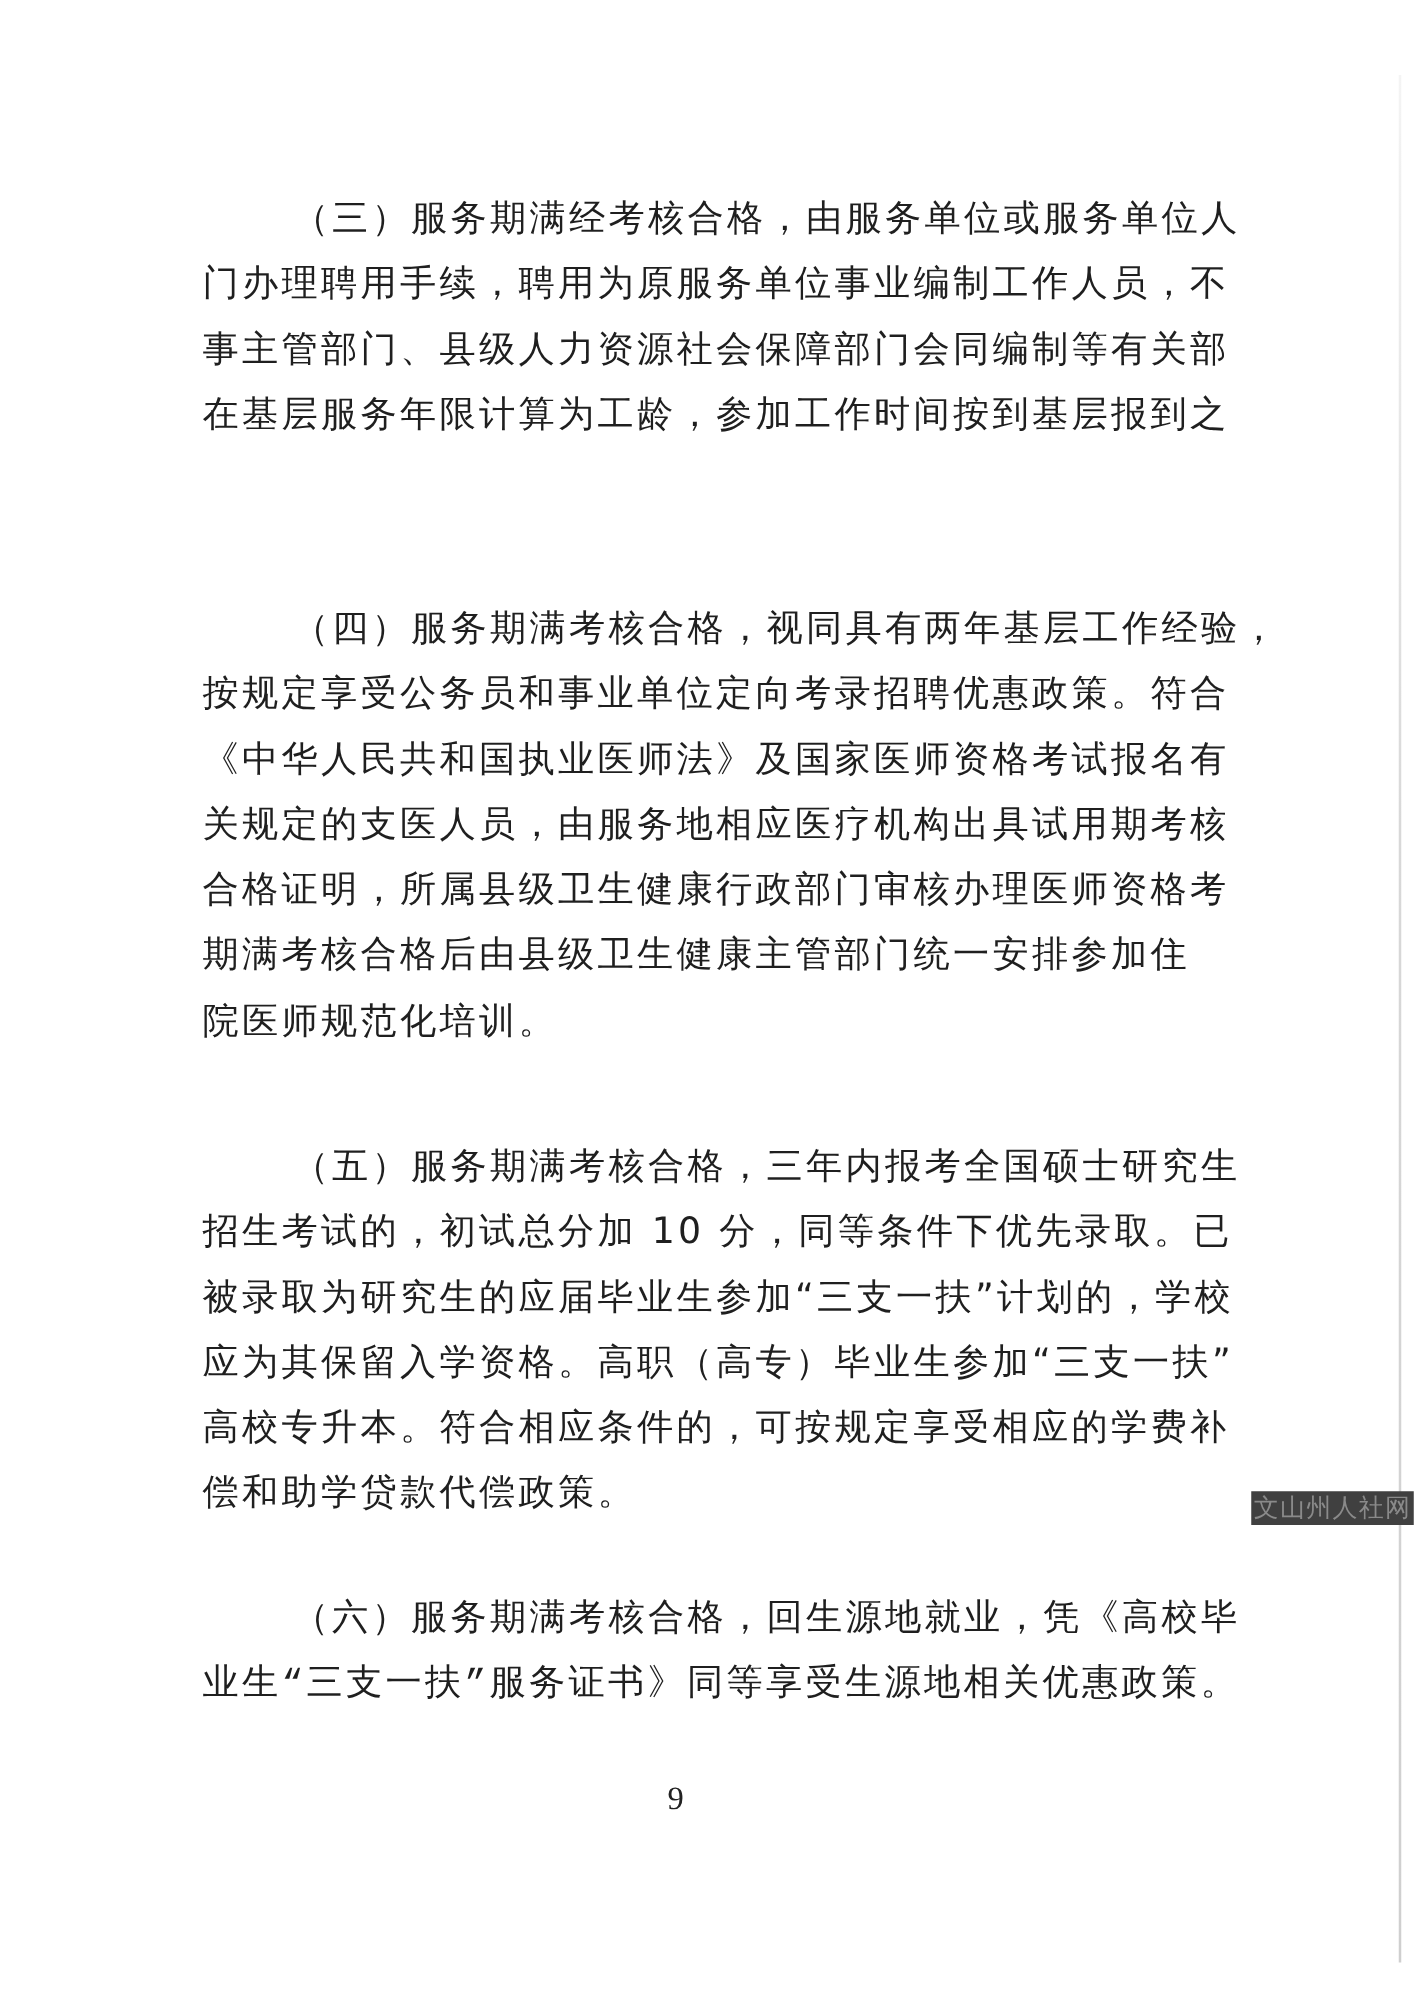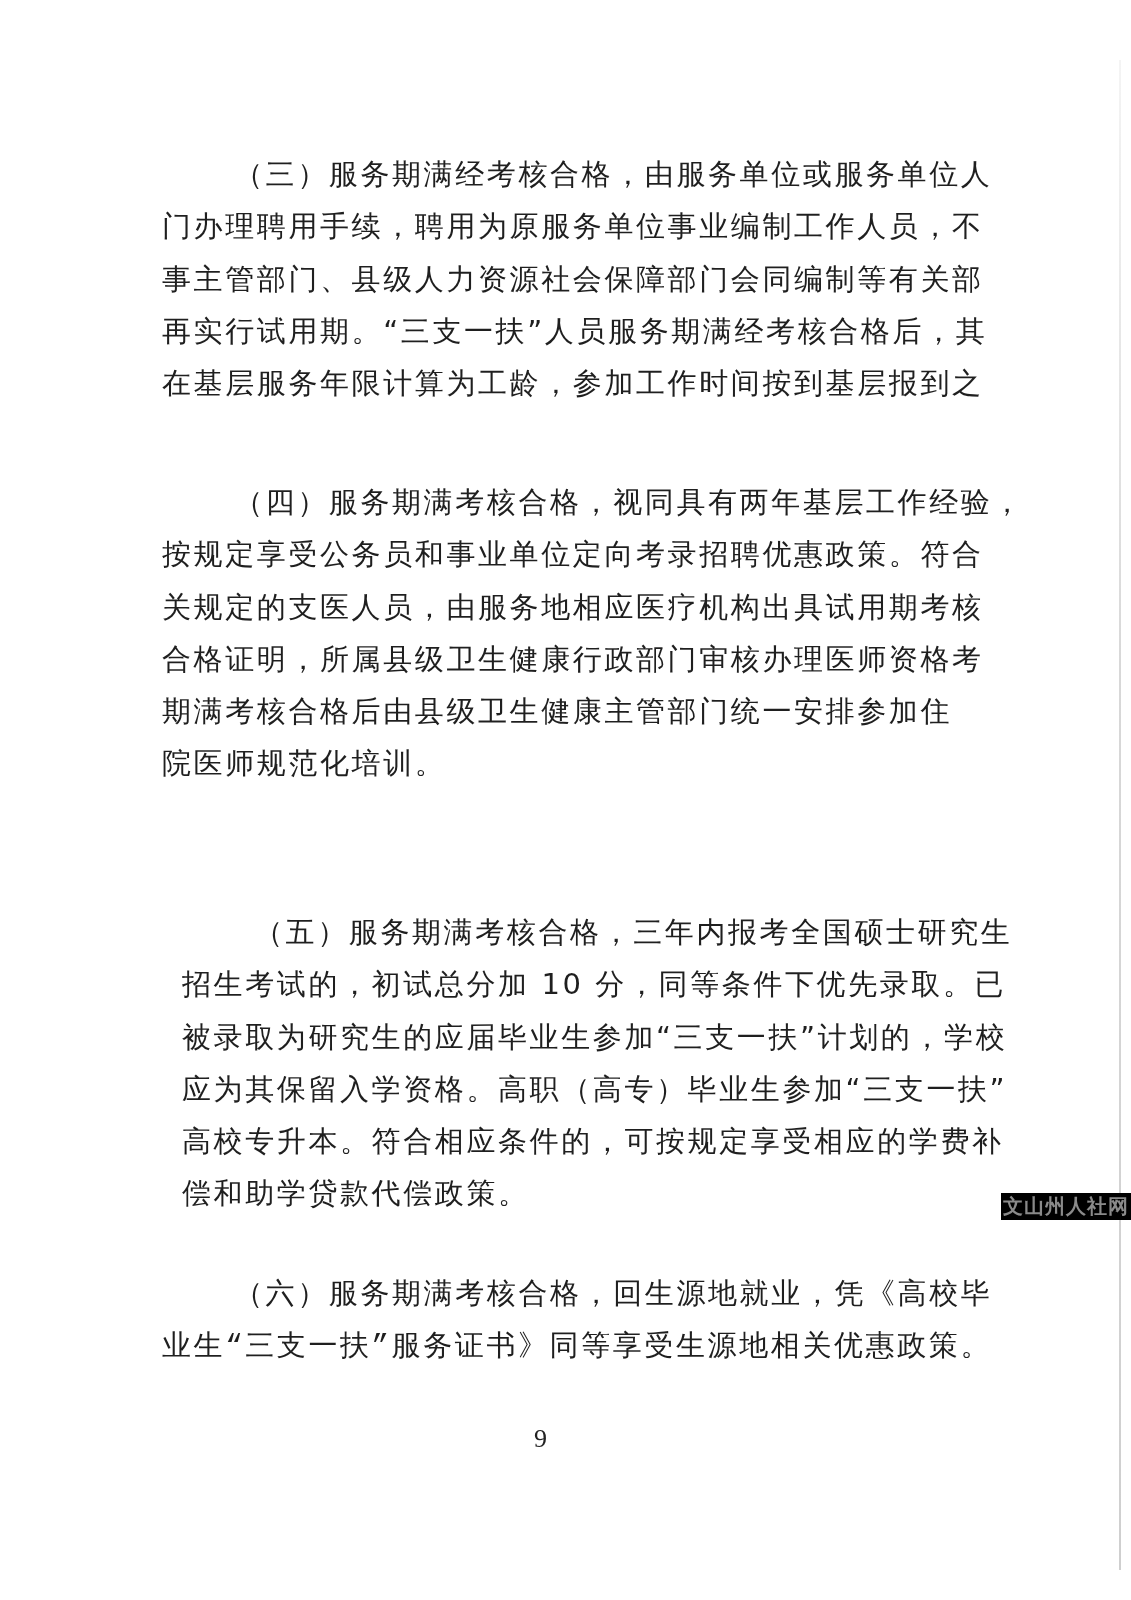--- a/index.html
+++ b/index.html
@@ -45,64 +45,63 @@
   }
   .line {
     display: block;
     white-space: nowrap;
   }
   .line.indent {
     padding-left: 72px;
   }
   .p3 { position: absolute; top: 0; }
   .p4 { position: absolute; top: 328px; }
-  .p5 { position: absolute; top: 758px; margin-left: 20px; }
+  .p5 { position: absolute; top: 758px; }
   .p6 { position: absolute; top: 1122px; font-family: Liberation Mono, monospace; }
   .page-number {
     position: absolute;
     left: 0;
     width: 1081px;
     top: 1424px;
     text-align: center;
     font-family: "Liberation Serif", "DejaVu Serif", serif;
     font-size: 26px;
     color: #222;
   }
   .watermark {
     position: absolute;
     right: 0;
     bottom: 4px;
     font-family: "DejaVu Serif", "Liberation Serif", serif;
     font-size: 20px;
     color: #8a8a8a;
     letter-spacing: 1px;
-    background: #000000;
+    background: #404040;
     padding: 0 2px;
-    font-weight: bold;
   }
 </style>
 </head>
 <body>
 
 <div class="page">
   <div class="right-edge-line"></div>
 
   <div class="content">
 
     <p class="para p3">
       <span class="line indent">（三）服务期满经考核合格，由服务单位或服务单位人</span>
       <span class="line">门办理聘用手续，聘用为原服务单位事业编制工作人员，不</span>
       <span class="line">事主管部门、县级人力资源社会保障部门会同编制等有关部</span>
-      <span class="line">再实行试用期。“三支一扶”人员服务期满经考核合格后，其</span>
       <span class="line">在基层服务年限计算为工龄，参加工作时间按到基层报到之</span>
     </p>
 
     <p class="para p4">
       <span class="line indent">（四）服务期满考核合格，视同具有两年基层工作经验，</span>
       <span class="line">按规定享受公务员和事业单位定向考录招聘优惠政策。符合</span>
+      <span class="line">《中华人民共和国执业医师法》及国家医师资格考试报名有</span>
       <span class="line">关规定的支医人员，由服务地相应医疗机构出具试用期考核</span>
       <span class="line">合格证明，所属县级卫生健康行政部门审核办理医师资格考</span>
       <span class="line">期满考核合格后由县级卫生健康主管部门统一安排参加住</span>
       <span class="line">院医师规范化培训。</span>
     </p>
 
     <p class="para p5">
       <span class="line indent">（五）服务期满考核合格，三年内报考全国硕士研究生</span>
       <span class="line">招生考试的，初试总分加 10 分，同等条件下优先录取。已</span>
       <span class="line">被录取为研究生的应届毕业生参加“三支一扶”计划的，学校</span>

